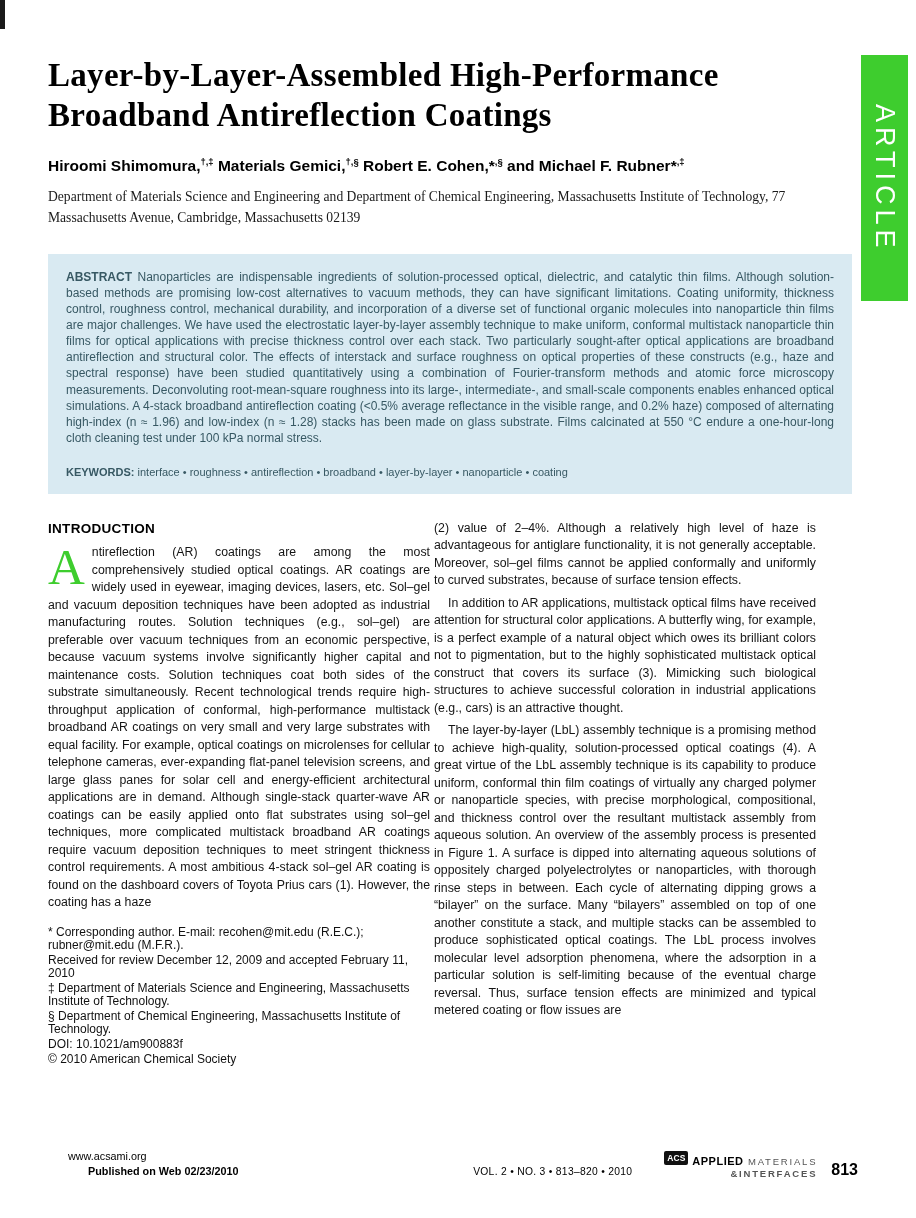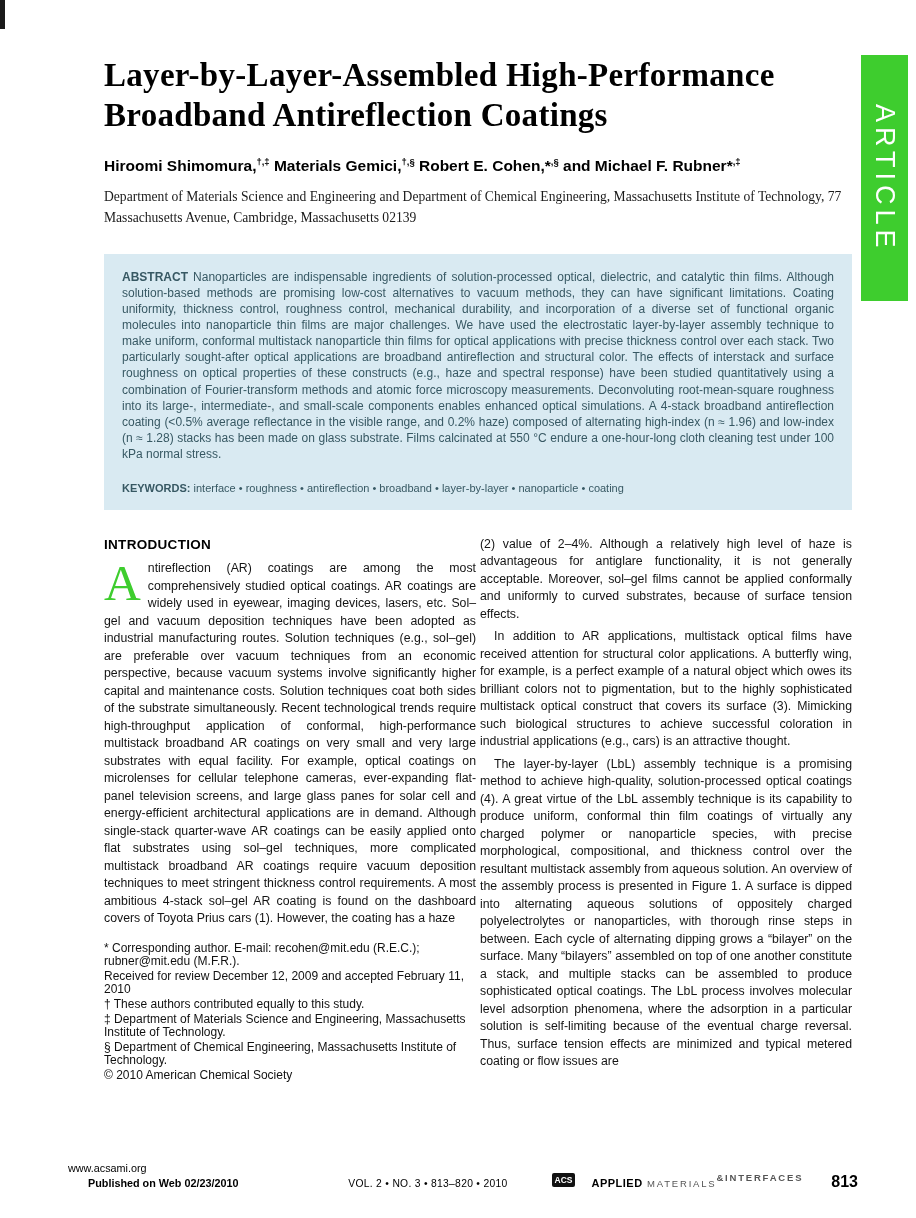--- a/index.html
+++ b/index.html
@@ -23,21 +23,21 @@
     background: var(--green, #3ecd2e);
     display: flex; align-items: center; justify-content: center;
   }
   .banner .banner-text {
     writing-mode: vertical-rl;
     color: #ffffff;
     font-size: 27px;
     letter-spacing: 5px;
     font-family: "Liberation Sans", sans-serif;
   }
-  .content { padding: 56px 64px 0 104px; }
+  .content { padding: 56px 64px 0 48px; }
   .title {
     font-family: "Liberation Serif", serif;
     font-size: 33px;
     font-weight: 700;
     line-height: 1.2;
     letter-spacing: 0.3px;
     max-width: 792px;
     color: #000;
   }
   .authors {
@@ -95,45 +95,45 @@
   .footnotes {
     margin-top: 14px;
     font-size: 12px;
     line-height: 13px;
     text-align: left;
     color: #111;
   }
   .footnotes .fn { margin-bottom: 2px; }
   .footer {
     position: absolute;
-    left: 68px; right: 58px; bottom: 26px;
+    left: 68px; right: 58px; bottom: 38px;
     display: flex;
     align-items: flex-end;
   }
   .footer .left-block { font-size: 10.8px; line-height: 1.45; color: #000; }
   .footer .left-block .pub { font-weight: 700; padding-left: 20px; }
   .footer .issue {
     margin-left: auto;
     font-size: 10.3px;
     letter-spacing: 0.3px;
     color: #000;
     padding-bottom: 3px;
   }
-  .logo { display: flex; align-items: flex-start; gap: 16px; margin-left: 44px; padding-bottom: 1px; }
+  .logo { display: flex; align-items: flex-start; gap: 4px; margin-left: 32px; padding-bottom: 1px; }
   .logo .acs-box {
     background: #111; color: #fff;
     font-size: 8.5px; font-weight: 700;
     padding: 2px 3px; border-radius: 2px;
     display: inline-block;
   }
-  .logo .lines { display: inline-flex; line-height: 1.1; }
+  .logo .lines { display: inline-flex; flex-direction: column; line-height: 1.1; }
   .logo .l1 .applied { font-size: 11px; font-weight: 700; letter-spacing: 0.5px; color: #000; }
   .logo .l1 .materials { font-size: 9.5px; letter-spacing: 1.8px; color: #555; }
   .logo .l2 { font-size: 9.5px; font-weight: 700; letter-spacing: 1.8px; color: #555; text-align: right; }
-  .page-no { margin-left: 28px; font-size: 16px; font-weight: 700; color: #000; padding-bottom: 1px; }
+  .page-no { margin-left: 14px; font-size: 16px; font-weight: 700; color: #000; padding-bottom: 1px; }
 </style>
 </head>
 <body>
 
 <div class="page">
 
   <div class="corner-mark"></div>
 
   <div class="banner">
     <span class="banner-text">ARTICLE</span>
@@ -163,23 +163,23 @@
 
     <div class="body-cols">
 
       <div class="col">
         <h2>INTRODUCTION</h2>
         <p><span class="dropcap">A</span><span>ntireflection (AR) coatings are among the most comprehensively studied optical coatings. AR coatings are widely used in eyewear, imaging devices, lasers, etc. Sol–gel and vacuum deposition techniques have been adopted as industrial manufacturing routes. Solution techniques (e.g., sol–gel) are preferable over vacuum techniques from an economic perspective, because vacuum systems involve significantly higher capital and maintenance costs. Solution techniques coat both sides of the substrate simultaneously. Recent technological trends require high-throughput application of conformal, high-performance multistack broadband AR coatings on very small and very large substrates with equal facility. For example, optical coatings on microlenses for cellular telephone cameras, ever-expanding flat-panel television screens, and large glass panes for solar cell and energy-efficient architectural applications are in demand. Although single-stack quarter-wave AR coatings can be easily applied onto flat substrates using sol–gel techniques, more complicated multistack broadband AR coatings require vacuum deposition techniques to meet stringent thickness control requirements. A most ambitious 4-stack sol–gel AR coating is found on the dashboard covers of Toyota Prius cars (1). However, the coating has a haze</span></p>
 
         <div class="footnotes">
           <div class="fn">* Corresponding author. E-mail: recohen@mit.edu (R.E.C.); rubner@mit.edu (M.F.R.).</div>
           <div class="fn">Received for review December 12, 2009 and accepted February 11, 2010</div>
-          <div class="fn">† These authors contributed equally to this study.</div>
           <div class="fn">‡ Department of Materials Science and Engineering, Massachusetts Institute of Technology.</div>
           <div class="fn">§ Department of Chemical Engineering, Massachusetts Institute of Technology.</div>
+          <div class="fn">DOI: 10.1021/am900883f</div>
           <div class="fn">© 2010 American Chemical Society</div>
         </div>
       </div>
 
       <div class="col">
         <p>(2) value of 2–4%. Although a relatively high level of haze is advantageous for antiglare functionality, it is not generally acceptable. Moreover, sol–gel films cannot be applied conformally and uniformly to curved substrates, because of surface tension effects.</p>
         <p>In addition to AR applications, multistack optical films have received attention for structural color applications. A butterfly wing, for example, is a perfect example of a natural object which owes its brilliant colors not to pigmentation, but to the highly sophisticated multistack optical construct that covers its surface (3). Mimicking such biological structures to achieve successful coloration in industrial applications (e.g., cars) is an attractive thought.</p>
         <p>The layer-by-layer (LbL) assembly technique is a promising method to achieve high-quality, solution-processed optical coatings (4). A great virtue of the LbL assembly technique is its capability to produce uniform, conformal thin film coatings of virtually any charged polymer or nanoparticle species, with precise morphological, compositional, and thickness control over the resultant multistack assembly from aqueous solution. An overview of the assembly process is presented in Figure 1. A surface is dipped into alternating aqueous solutions of oppositely charged polyelectrolytes or nanoparticles, with thorough rinse steps in between. Each cycle of alternating dipping grows a “bilayer” on the surface. Many “bilayers” assembled on top of one another constitute a stack, and multiple stacks can be assembled to produce sophisticated optical coatings. The LbL process involves molecular level adsorption phenomena, where the adsorption in a particular solution is self-limiting because of the eventual charge reversal. Thus, surface tension effects are minimized and typical metered coating or flow issues are</p>
       </div>
 

